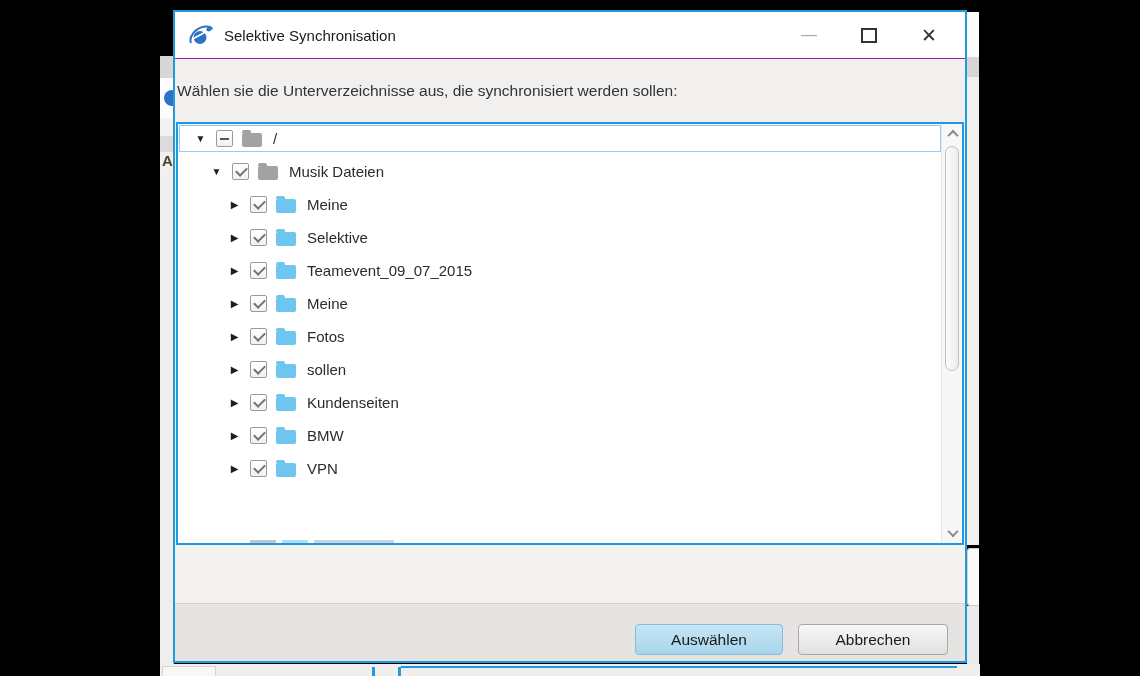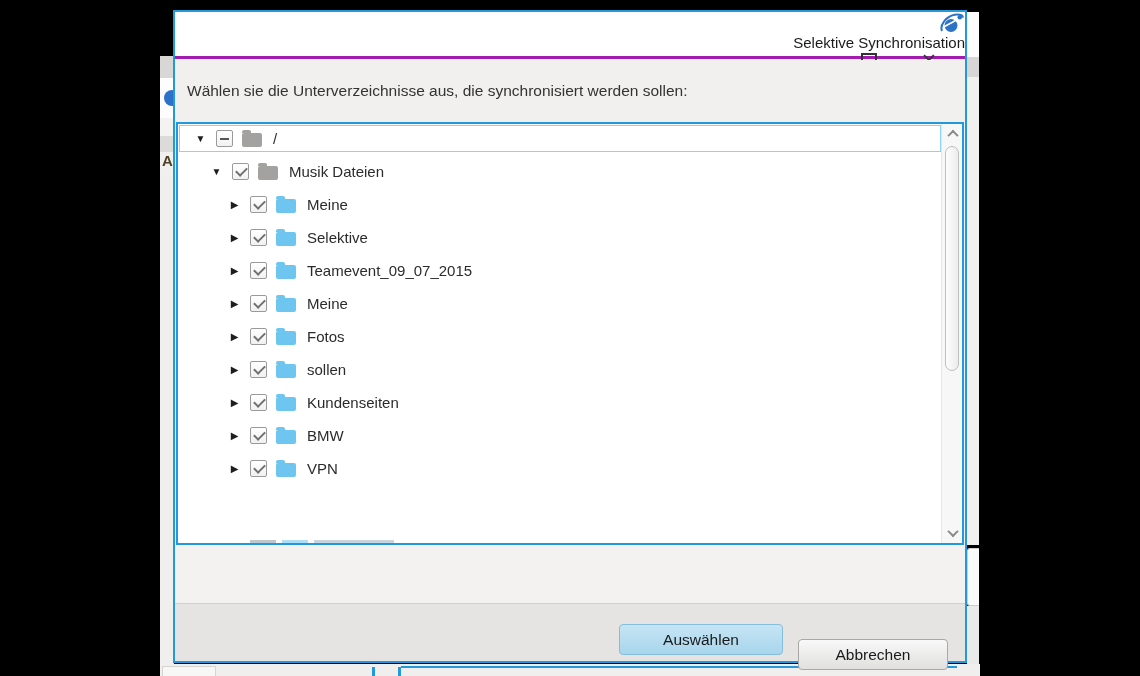--- a/index.html
+++ b/index.html
@@ -46,36 +46,36 @@
   .dialog {
     position:absolute; z-index:5;
     left:173px; top:10px; width:794px; height:653px;
     border:2px solid #2299dd;
     background:#f1f0ef;
   }
 
   
   .titlebar {
     position:absolute; left:0; top:0; width:100%; height:47px;
-    background:#ffffff; border-bottom:3px solid #a21caf;
-    display:flex; align-items:flex-end;flex-direction:column;
+    background:#ffffff; border-bottom:1px solid #a21caf;
+    display:flex; align-items:center;
   }
   .app-icon { margin-left:13px; width:26px; height:22px; flex:0 0 auto; }
   .title-text { margin-left:10px; font-size:15px; color:#1a1a1a; }
   .win-controls { margin-left:auto; display:flex; align-items:center; gap:44px; padding-right:28px; }
   .win-min { color:#a4a4a4; font-size:16px; line-height:1; }
   .win-max { width:16px; height:15px; border:2px solid #333; display:inline-block; }
   .win-close { color:#333; font-size:19px; line-height:1; }
   .win-btn { cursor:default; }
 
   
   .instruction {
     position:absolute; left:0; top:48px; width:100%; height:62px;
     background:#f1f0ef;
-    display:flex; align-items:center; padding-left:12px;
+    display:flex; align-items:center; padding-left:2px;
     font-size:15.5px; color:#333;
   }
 
   
   .tree-panel {
     position:absolute; left:1px; top:110px; width:788px; height:423px;
     border:2px solid #2299dd; background:#fff;
   }
   .tree-items {
     position:absolute; left:0; top:0; right:21px; bottom:0; overflow:hidden;
@@ -154,29 +154,28 @@
     position:absolute; left:0; top:592px; width:100%; height:57px;
     background:#e5e4e3;
   }
   .button-row { position:absolute; top:20px; right:17px; display:flex; gap:15px; }
   .btn {
     height:31px; border-radius:4px; font-size:15.5px; color:#1a1a1a;
     display:flex; align-items:center; justify-content:center;
     font-family:"Liberation Sans", sans-serif; cursor:default;
   }
   .btn-select {
-    width:164px;
+    width:148px;
     background:linear-gradient(#c6e5f4,#a8d5ec);
     border:1px solid #85bedd;
   }
   .btn-cancel {
     width:150px;
     background:linear-gradient(#f8f8f8,#e1e0df);
     border:1px solid #a9a8a7;
-    margin-top:15px;
   }
 </style>
 </head>
 <body>
 
 <div class="bg-sliver bg-left">
   <div class="seg tab"></div>
   <div class="seg white1">
     <span class="icon-frag"></span>
   </div>

